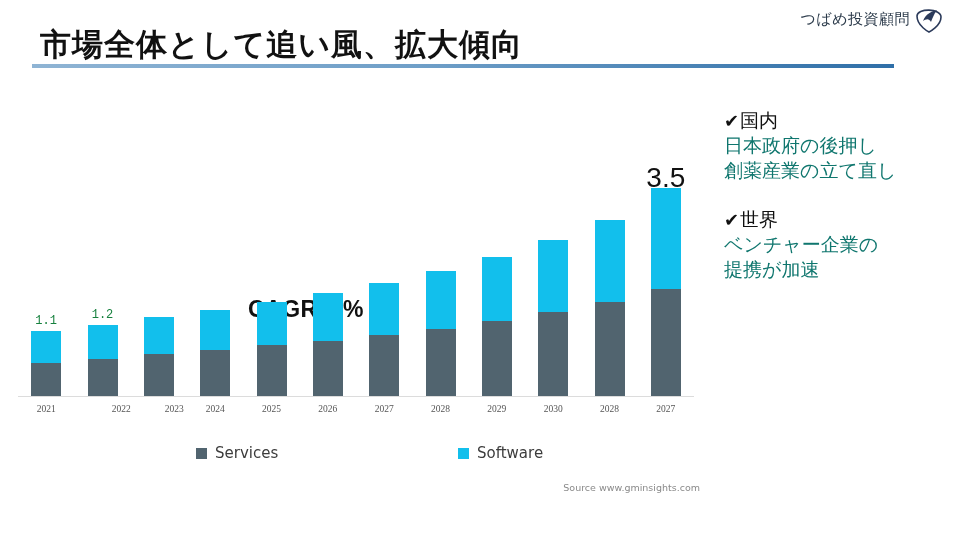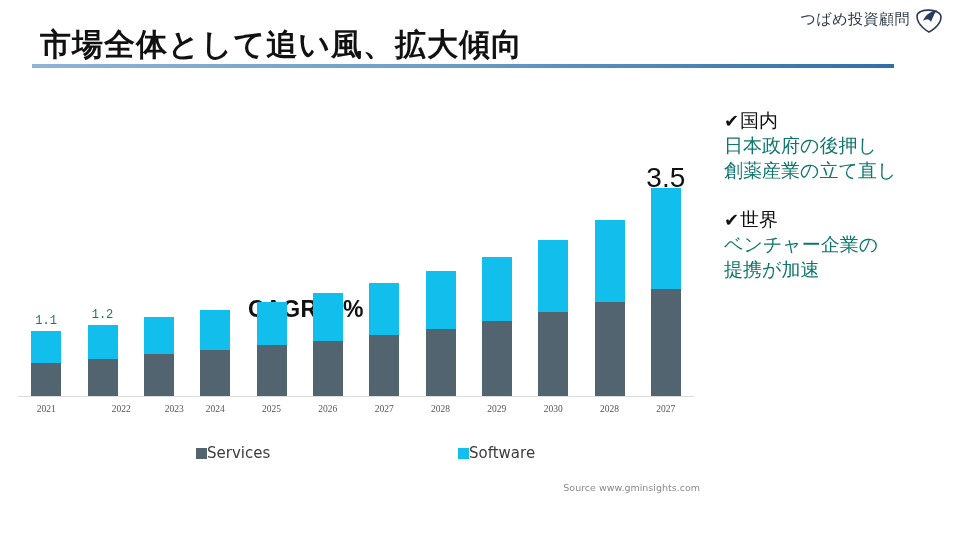--- a/index.html
+++ b/index.html
@@ -38,21 +38,21 @@
     position:absolute;width:100%;text-align:center;font-size:12px;color:#15803d;
     font-family:Liberation Mono, monospace;
   }
   .bar-label.big{font-size:28px;color:#111;font-family:Liberation Sans, sans-serif;}
   .xaxis{position:absolute;left:18px;top:296px;width:676px;height:20px;}
   .xtick{
     position:absolute;text-align:center;font-size:9.5px;color:#555;
     font-family:Liberation Serif, serif;top:4px;
   }
   .legend{position:absolute;left:18px;top:340px;width:676px;height:22px;}
-  .legend-item{position:absolute;display:flex;align-items:center;}
+  .legend-item{position:absolute;display:flex;align-items:center;gap:8px;}
   .swatch{width:11px;height:11px;display:inline-block;}
   .legend-label{font-size:15px;color:#3c3c3c;font-family:"DejaVu Sans",sans-serif;}
   .source{
     position:absolute;left:0;top:378px;width:700px;text-align:right;
     font-size:9.5px;color:#8a8a8a;font-family:"DejaVu Sans",sans-serif;
   }
   
   .notes{position:absolute;left:724px;top:108px;width:236px;}
   .note-block{margin-bottom:24px;}
   .note-head{

